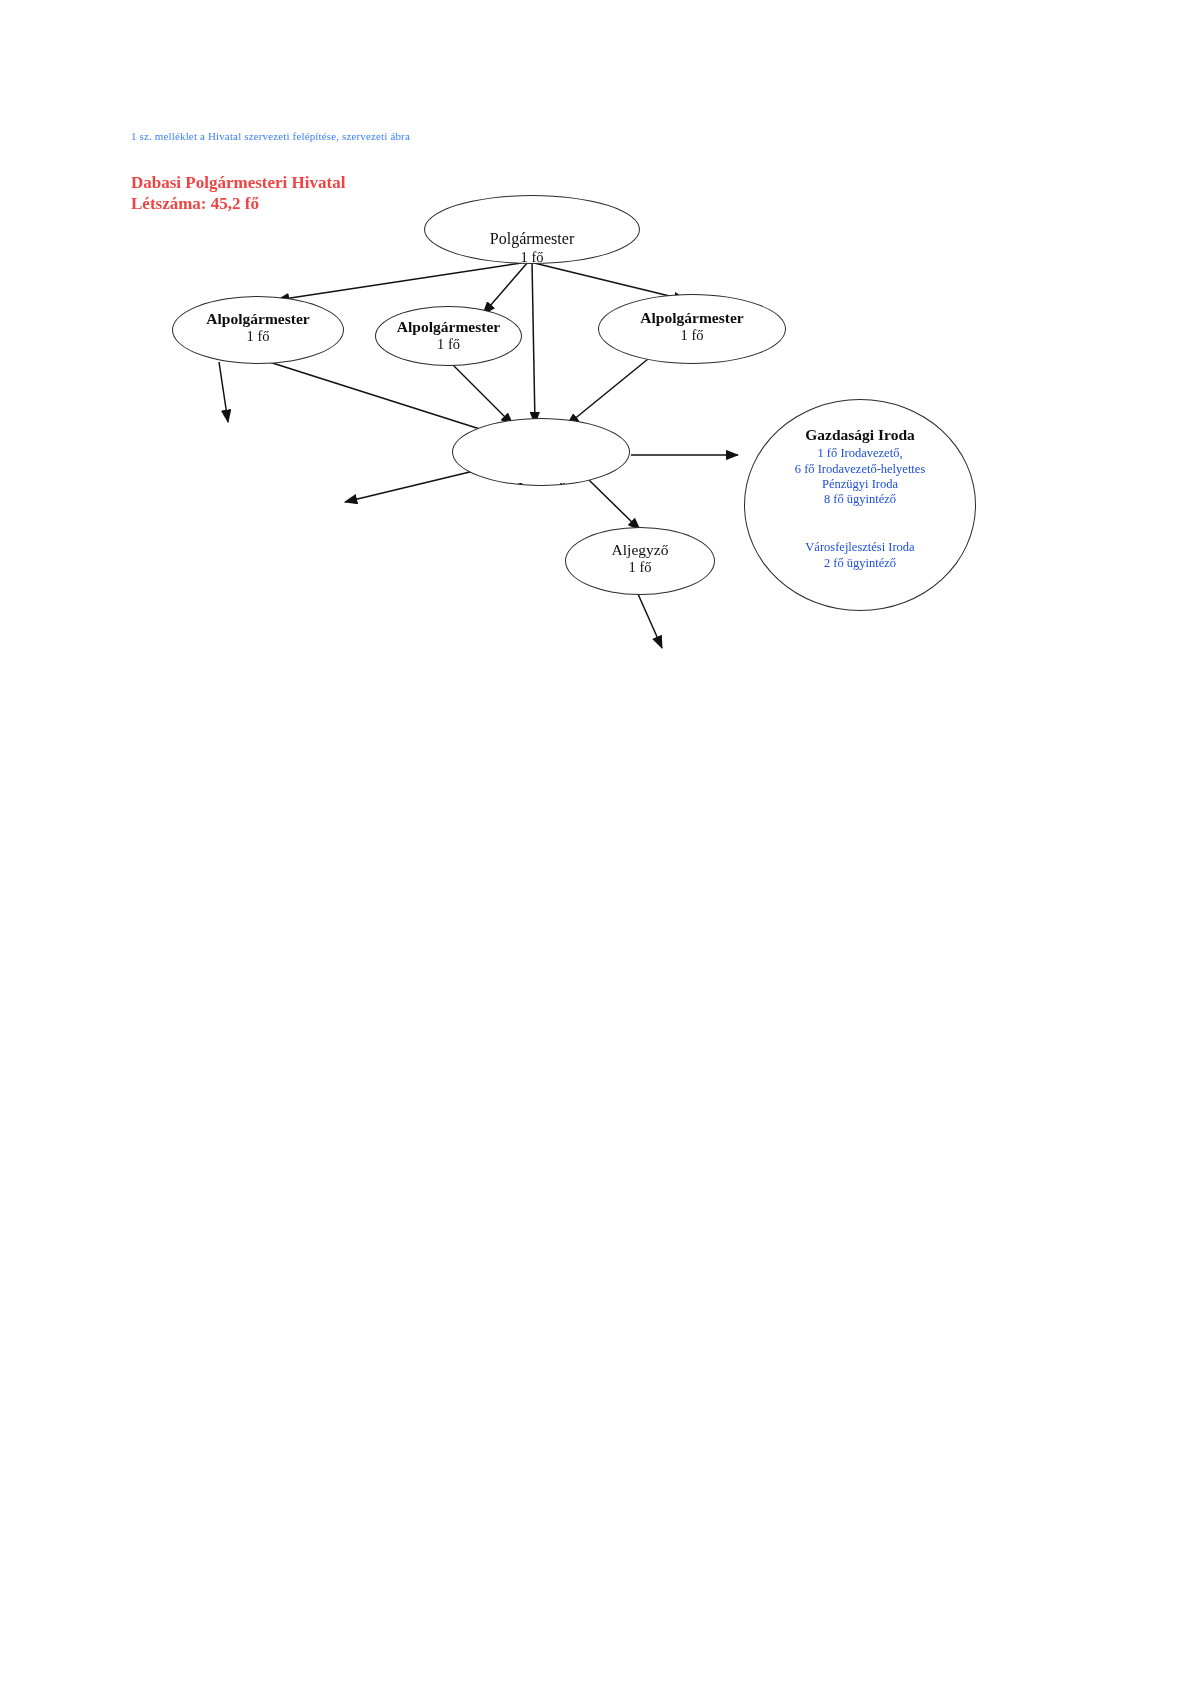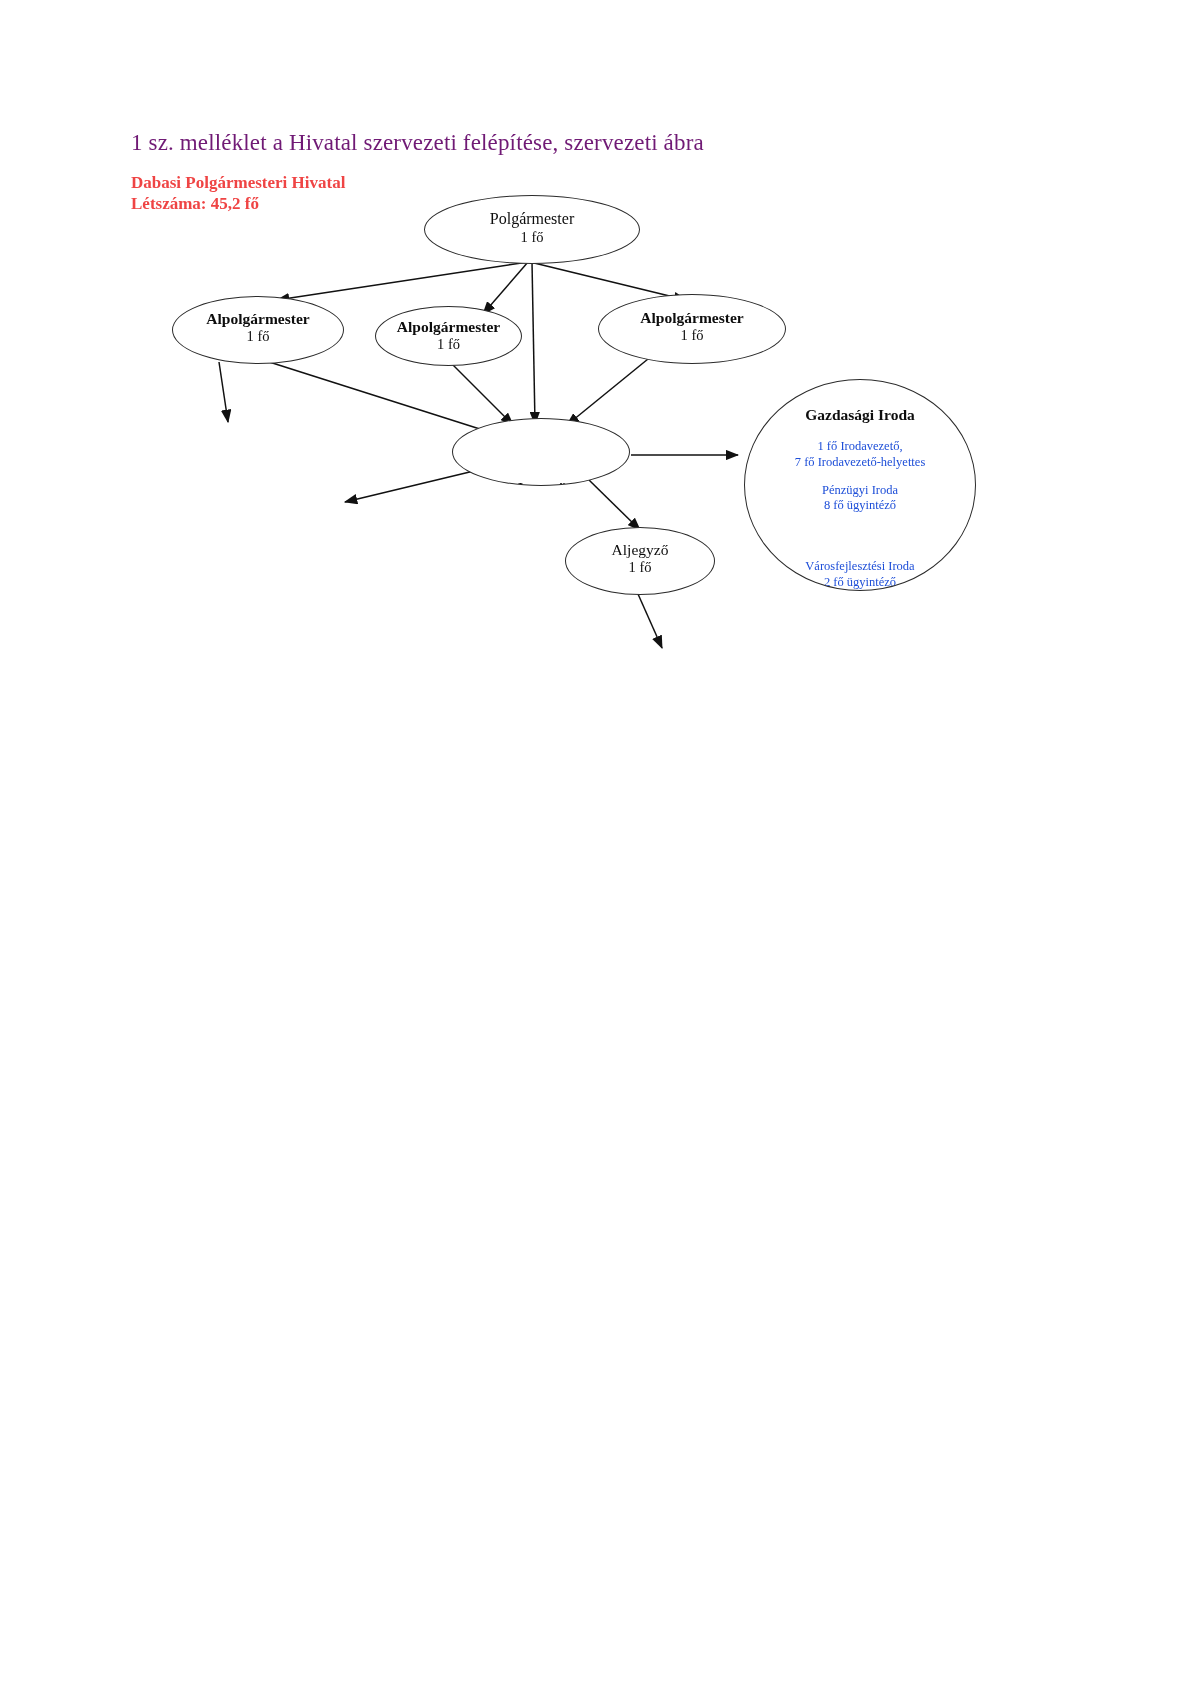--- a/index.html
+++ b/index.html
@@ -21,24 +21,24 @@
     inset: 0;
     width: 1190px;
     height: 1684px;
   }
 
   
   .doc-subtitle {
     position: absolute;
     left: 131px;
     top: 130px;
-    font-size: 23px;
+    font-size: 11px;
     letter-spacing: 0.15px;
     white-space: nowrap;
-    color: #701a75;
+    color: #3b82f6;
   }
   .org-title {
     position: absolute;
     left: 131px;
     top: 172px;
     font-size: 17px;
     font-weight: bold;
     line-height: 21px;
     white-space: nowrap;
     color: #ef4444;
@@ -98,21 +98,21 @@
   
   .node.office .title { font-size: 15.5px; }
   .node.office .sub   { font-size: 12.5px; color: #1d4ed8; }
   .node.office .grp-title { font-size: 13px; }
 
   
   #node-polgarmester {
     left: 424px; top: 195px; width: 216px; height: 69px;
     padding-top: 14px;
   }
-  #node-polgarmester .title { font-weight: normal; font-size: 16px; }
+  #node-polgarmester .title { font-weight: normal; font-size: 16px; margin-top: 20px; }
 
   #node-alpolgarmester-1 {
     left: 172px; top: 296px; width: 172px; height: 68px;
     padding-top: 13px;
   }
   #node-alpolgarmester-2 {
     left: 375px; top: 306px; width: 147px; height: 60px;
     padding-top: 11px;
   }
   #node-alpolgarmester-3 {
@@ -127,23 +127,22 @@
   #node-muszaki-iroda .block-1 { margin-top: 16px; }
   #node-muszaki-iroda .block-2 { margin-top: 22px; }
 
   #node-jegyzo {
     left: 452px; top: 418px; width: 178px; height: 68px;
     padding-top: 14px;
   }
   #node-jegyzo .title { font-weight: normal; font-size: 18px; margin-top: 47px; }
 
   #node-gazdasagi-iroda {
-    left: 744px; top: 379px; width: 232px; height: 212px;
+    left: 744px; top: 399px; width: 232px; height: 212px;
     padding-top: 26px;
-    justify-content: space-between;
   }
   #node-gazdasagi-iroda .block-1 { margin-top: 2px; }
   #node-gazdasagi-iroda .block-2 { }
   #node-gazdasagi-iroda .block-3 { margin-top: 33px; }
 
   #node-aljegyzo {
     left: 565px; top: 527px; width: 150px; height: 68px;
     padding-top: 13px;
     text-align: center;
   }
@@ -231,21 +230,21 @@
 
     <div class="node person" id="node-jegyzo">
       <span class="title" style="font-weight: normal;">Jegyző</span>
       <span class="sub">1 fő</span>
     </div>
 
     <div class="node office" id="node-gazdasagi-iroda">
       <span class="title" style="font-weight: bold;">Gazdasági Iroda</span>
       <div class="grp block-1">
         <div class="sub">1 fő Irodavezető,</div>
-        <div class="sub">7 fő Irodavezető-helyettes</div>
+        <div class="sub">6 fő Irodavezető-helyettes</div>
       </div>
       <div class="grp block-2">
         <div class="sub">Pénzügyi Iroda</div>
         <div class="sub">8 fő ügyintéző</div>
       </div>
       <div class="grp block-3">
         <div class="sub">Városfejlesztési Iroda</div>
         <div class="sub">2 fő ügyintéző</div>
       </div>
     </div>

